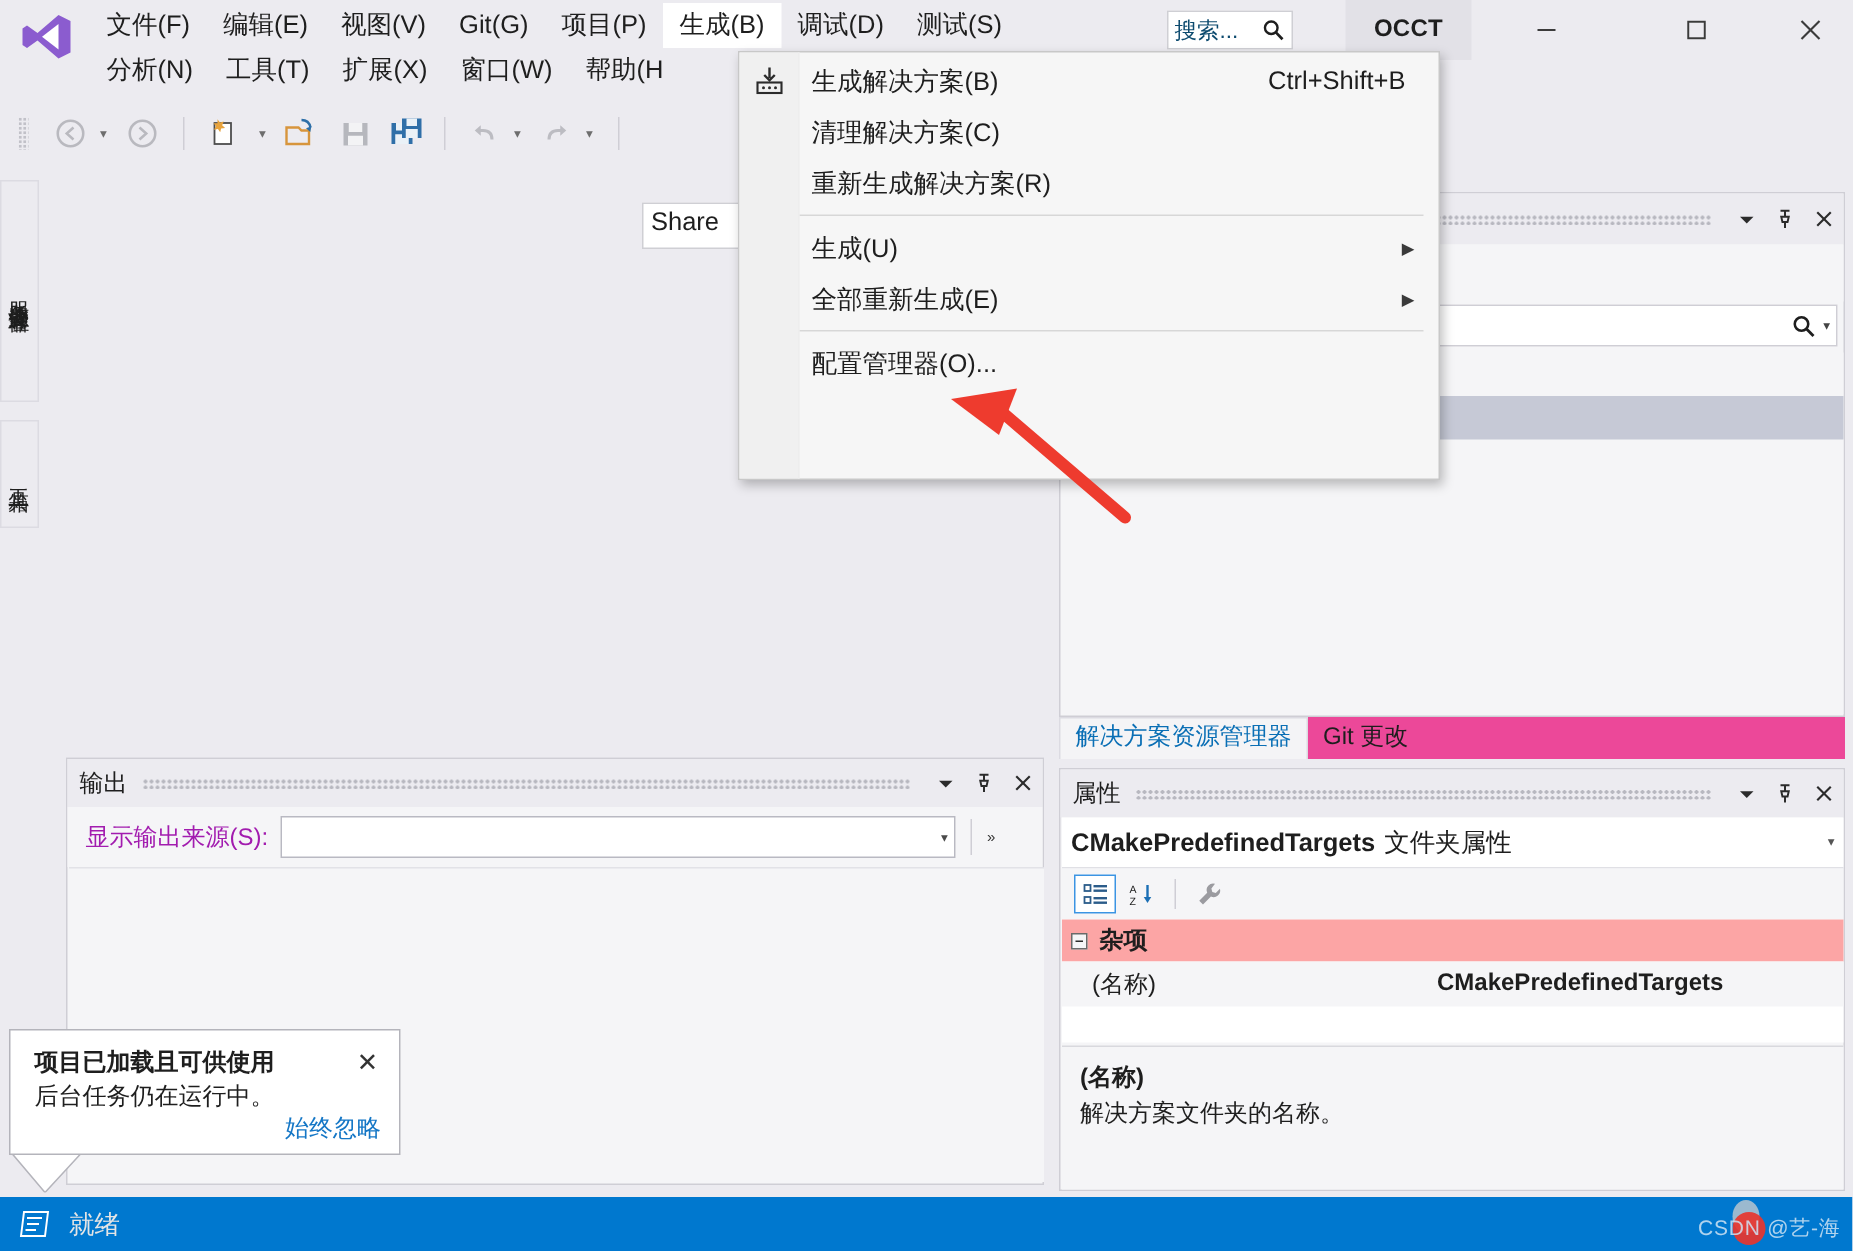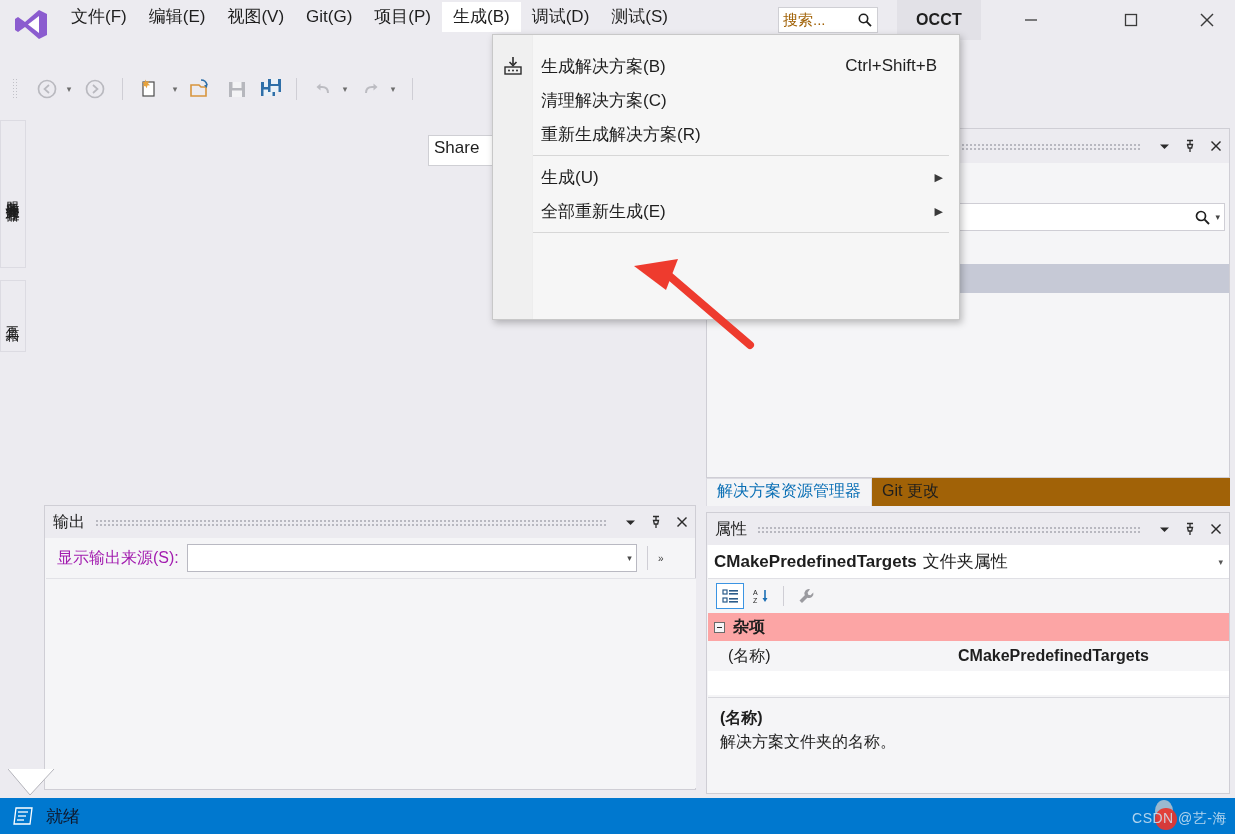--- a/index.html
+++ b/index.html
@@ -25,23 +25,23 @@
   .menurow1 { position: absolute; left: 60px; top: 2px; height: 30px; display: flex; align-items: flex-start; }
   .menurow2 { position: absolute; left: 60px; top: 32px; height: 30px; display: flex; align-items: center; }
   .menu-item {
     font-size: 17px; color: #1e1e1e; padding: 3px 11px; white-space: nowrap;
     cursor: default; line-height: 24px;
   }
   .menu-item.active { background: #ffffff; color: #1e1e1e; }
 
   
   .titlesearch {
-    position: absolute; left: 778px; top: 7px; width: 100px; height: 26px;
+    position: absolute; left: 778px; top: 7px; width: 84px; height: 26px;
     background: #fff; border: 1px solid #cfcfd4; display: flex; align-items: center;
-    padding: 0 4px; font-size: 15px; color: #a16207;
+    padding: 0 4px; font-size: 15px; color: #0c4a6e;
   }
   .titlesearch .ph { flex: 1; }
   .solname {
     position: absolute; left: 897px; top: 0px; width: 84px; height: 40px;
     background: #e2e1e7; display: flex; align-items: center; justify-content: center;
     font-size: 16px; font-weight: bold; color: #1e1e1e; letter-spacing: .2px;
   }
   .wctrl {
     position: absolute; top: 0; height: 40px; width: 58px;
     display: flex; align-items: center; justify-content: center;
@@ -149,21 +149,21 @@
   .folder-ico::before {
     content:""; position:absolute; left:0; top:0; width:9px; height:4px;
     background:#d4a94f; border-radius: 1px 1px 0 0;
   }
   .folder-ico::after {
     content:""; position:absolute; left:0; top:3px; width:19px; height:12px;
     background:#dcb264; border-radius:1px;
   }
   .se-tabs {
     position: absolute; left: 706px; top: 478px; width: 524px; height: 28px;
-    display: flex; align-items: flex-end; background: #a16207;
+    display: flex; align-items: flex-end; background: #ec4899;
   }
   .se-tab {
     font-size: 16px; padding: 2px 10px 4px 10px; white-space: nowrap;
   }
   .se-tab.active { color: #0a6fb5; background: #f4f4f6; border: 1px solid #dcdbe2; border-bottom: none; }
   .se-tab.inactive { color: #1e1e1e; }
 
   
   .pr-panel {
     position: absolute; left: 706px; top: 512px; width: 524px; height: 282px;
@@ -261,21 +261,21 @@
   .toast .tx { position: absolute; right: 14px; top: 12px; font-size: 17px; color: #333; }
   .toast .tl { position: absolute; right: 12px; bottom: 6px; font-size: 16px; color: #1577c6; }
   .toast-tail { position: absolute; left: 8px; top: 769px; width: 60px; height: 26px; z-index: 69; }
 
   
   .statusbar {
     position: absolute; left: 0; bottom: 0; width: 1235px; height: 36px;
     background: #0078cf; display: flex; align-items: center;
   }
   .sb-ico { margin-left: 12px; width: 22px; height: 18px; }
-  .sb-txt { color: #0f172a; font-size: 17px; margin-left: 12px; }
+  .sb-txt { color: #e5e5e5; font-size: 17px; margin-left: 12px; }
   .watermark {
     position: absolute; right: 8px; bottom: 6px;
     font-size: 14px; color: #cfe3f3; opacity: .85; letter-spacing: .5px;
   }
   .wm-dot {
     position: absolute; right: 58px; bottom: 4px; width: 22px; height: 22px;
     border-radius: 50%; background: #e8352e; opacity: .92;
   }
   .wm-dot2 {
     position: absolute; right: 62px; bottom: 12px; width: 18px; height: 22px;
@@ -307,20 +307,27 @@
       <div class="menu-item">文件(F)</div>
       <div class="menu-item">编辑(E)</div>
       <div class="menu-item">视图(V)</div>
       <div class="menu-item">Git(G)</div>
       <div class="menu-item">项目(P)</div>
       <div class="menu-item active">生成(B)</div>
       <div class="menu-item">调试(D)</div>
       <div class="menu-item">测试(S)</div>
     </div>
 
+    <div class="menurow2">
+      <div class="menu-item">分析(N)</div>
+      <div class="menu-item">工具(T)</div>
+      <div class="menu-item">扩展(X)</div>
+      <div class="menu-item">窗口(W)</div>
+      <div class="menu-item">帮助(H</div>
+    </div>
 
     <div class="titlesearch">
       <span class="ph">搜索...</span>
       <svg width="16" height="16" viewBox="0 0 16 16">
         <circle cx="6.5" cy="6.5" r="4.2" fill="none" stroke="#1e1e1e" stroke-width="1.6"></circle>
         <line x1="9.6" y1="9.6" x2="14" y2="14.2" stroke="#1e1e1e" stroke-width="1.8"></line>
       </svg>
     </div>
 
     <div class="solname">OCCT</div>
@@ -625,21 +632,21 @@
       <span class="out-vsep"></span>
       <span class="out-more">»</span>
     </div>
 
     <div class="out-body"></div>
   </div>
 
   <div class="dropdown">
     <div class="dd-gutter"></div>
 
-    <div class="dd-item" style="margin-top:14px">
+    <div class="dd-item" style="margin-top:2px">
       <svg class="gico" viewBox="0 0 26 20">
         <path d="M13 1 v7 M9.5 6 L13 9.5 L16.5 6" fill="none" stroke="#2b2b2b" stroke-width="1.6"></path>
         <rect x="5" y="11" width="16" height="7" fill="none" stroke="#2b2b2b" stroke-width="1.4"></rect>
         <circle cx="9" cy="14.5" r="1" fill="#2b2b2b"></circle>
         <circle cx="13" cy="14.5" r="1" fill="#2b2b2b"></circle>
         <circle cx="17" cy="14.5" r="1" fill="#2b2b2b"></circle>
       </svg>
       <span>生成解决方案(B)</span>
       <span class="acc">Ctrl+Shift+B</span>
     </div>
@@ -661,32 +668,41 @@
     </div>
 
     <div class="dd-item">
       <span>全部重新生成(E)</span>
       <span class="arw">▶</span>
     </div>
 
     <div class="dd-sep"></div>
 
 
+    <div class="dd-item">
+      <span>配置管理器(O)...</span>
+    </div>
   </div>
 
   <svg class="redarrow" viewBox="0 0 1235 834">
     <g>
       <path d="M750 345 L666 273" stroke="#ee3b2e" stroke-width="8" stroke-linecap="round" fill="none"></path>
       <path d="M634 266 L678 259 L666 290 Z" fill="#ee3b2e"></path>
     </g>
   </svg>
 
   <svg class="toast-tail" viewBox="0 0 60 26">
     <path d="M0 0 L22 26 L46 0" fill="#ffffff" stroke="#b4b4bb" stroke-width="1"></path>
   </svg>
+  <div class="toast">
+    <div class="tt">项目已加载且可供使用</div>
+    <div class="ts">后台任务仍在运行中。</div>
+    <div class="tx">✕</div>
+    <div class="tl">始终忽略</div>
+  </div>
 
   <div class="statusbar">
     <svg class="sb-ico" viewBox="0 0 22 18">
       <path d="M4 1 h16 l-2 16 H2 Z" fill="none" stroke="#ffffff" stroke-width="1.3"></path>
       <line x1="6" y1="5" x2="16" y2="5" stroke="#fff" stroke-width="1.3"></line>
       <line x1="6" y1="9" x2="14" y2="9" stroke="#fff" stroke-width="1.3"></line>
       <line x1="5" y1="13" x2="12" y2="13" stroke="#fff" stroke-width="1.3"></line>
     </svg>
     <span class="sb-txt">就绪</span>
     <span class="wm-dot2"></span>

